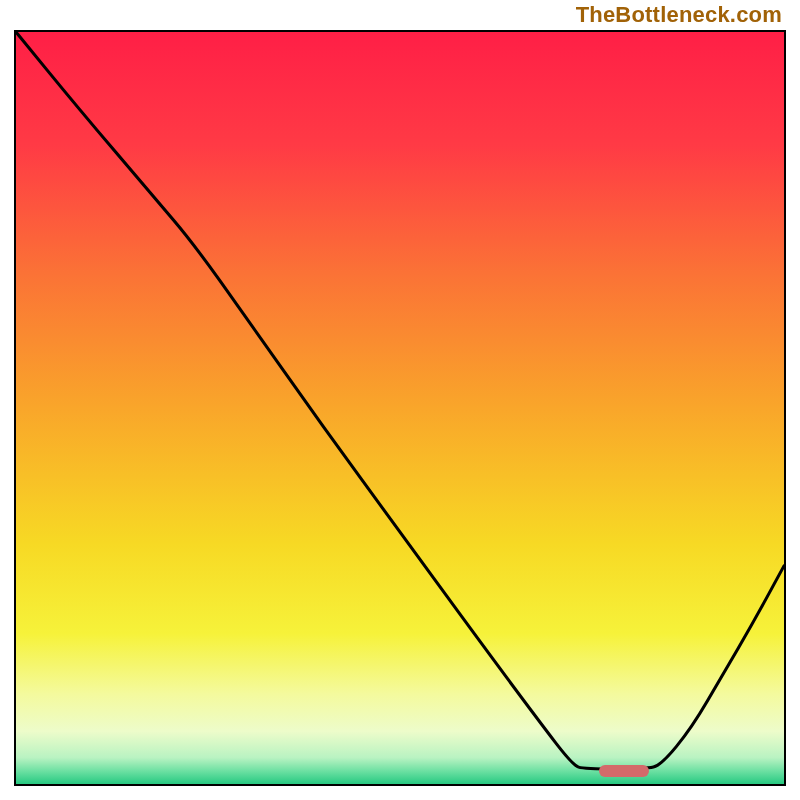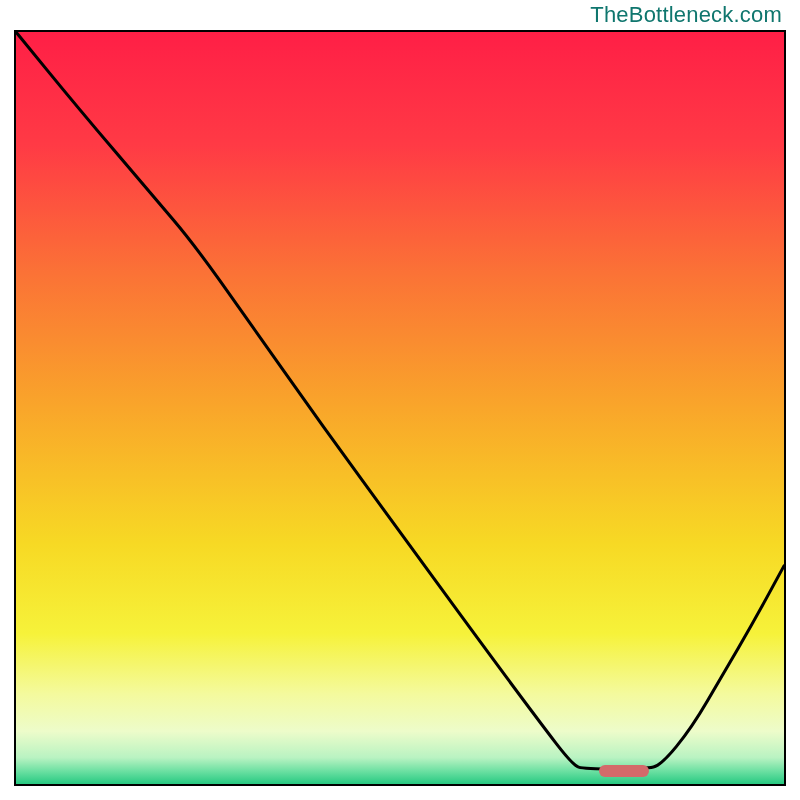--- a/index.html
+++ b/index.html
@@ -9,22 +9,22 @@
     height: 800px;
     background: #ffffff;
     overflow: hidden;
     font-family: Arial, Helvetica, sans-serif;
   }
   .watermark {
     position: absolute;
     top: 2px;
     right: 18px;
     font-size: 22px;
-    font-weight: 400;
-    color: #0f766e;
+    font-weight: 700;
+    color: #a16207;
     letter-spacing: 0.2px;
     z-index: 5;
     user-select: none;
   }
   .frame {
     position: absolute;
     left: 14px;
     top: 30px;
     width: 772px;
     height: 756px;

